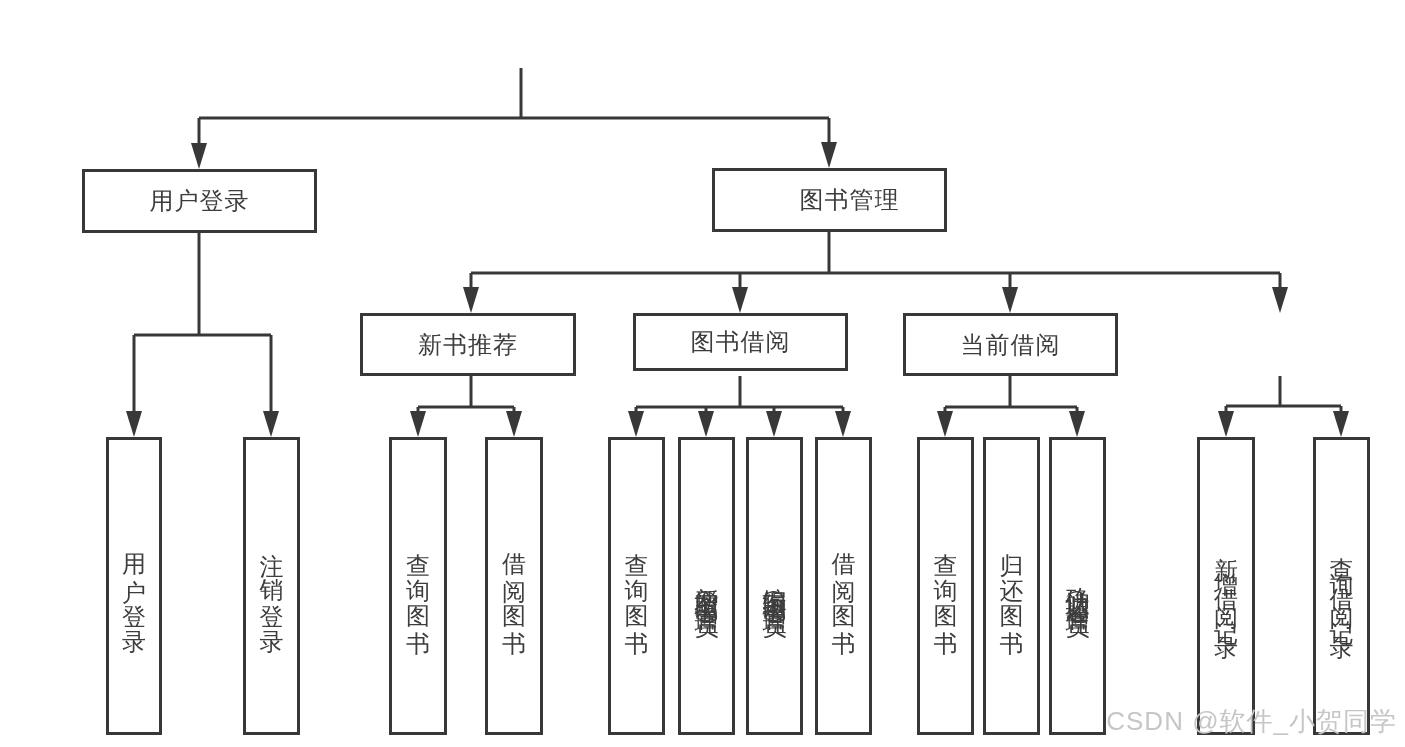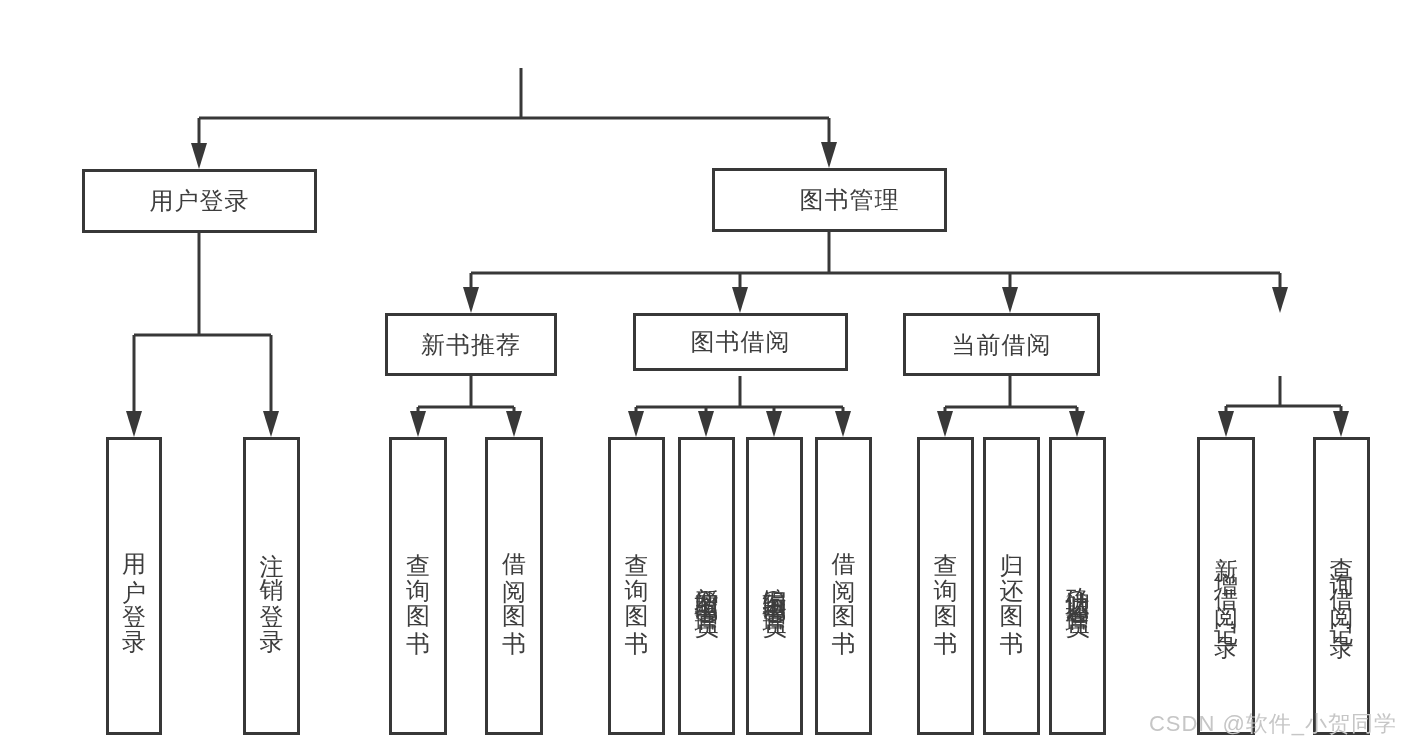--- a/index.html
+++ b/index.html
@@ -35,21 +35,21 @@
   .vbox {
     writing-mode: vertical-rl;
     text-orientation: mixed;
     font-size: 24px;
     line-height: 1;
   }
   .vbox span { display: inline-block; }
   .watermark {
     position: absolute;
     right: 8px; bottom: 8px;
-    font-size: 22px;
+    font-size: 26px;
     color: #c6c6c6;
     letter-spacing: 1px;
     z-index: 3;
     white-space: nowrap;
   }
 </style>
 </head>
 <body>
 
 <div class="canvas">
@@ -120,27 +120,27 @@
   </svg>
 
 
   <div class="node hbox" style="left:82px; top:169px; width:235px; height:64px;">
     <span>用户登录</span>
   </div>
   <div class="node hbox" style="left:712px; top:168px; width:235px; height:64px;padding-left:40px;">
     <span>图书管理</span>
   </div>
 
-  <div class="node hbox" style="left:385px; top:313px; width:172px; height:63px;text-align:right;">
+  <div class="node hbox" style="left:360px; top:313px; width:216px; height:63px;text-align:right;">
     <span>新书推荐</span>
   </div>
   <div class="node hbox" style="left:633px; top:313px; width:215px; height:58px;">
     <span>图书借阅</span>
   </div>
-  <div class="node hbox" style="left:903px; top:313px; width:197px; height:63px;">
+  <div class="node hbox" style="left:903px; top:313px; width:215px; height:63px;">
     <span>当前借阅</span>
   </div>
 
   <div class="node vbox" style="left:106px; top:437px; width:56px; height:298px;">
     <span style="letter-spacing: 26px;">用户登录</span>
   </div>
   <div class="node vbox" style="left:243px; top:437px; width:57px; height:298px;">
     <span style="letter-spacing: 26px;">注销登录</span>
   </div>
 

